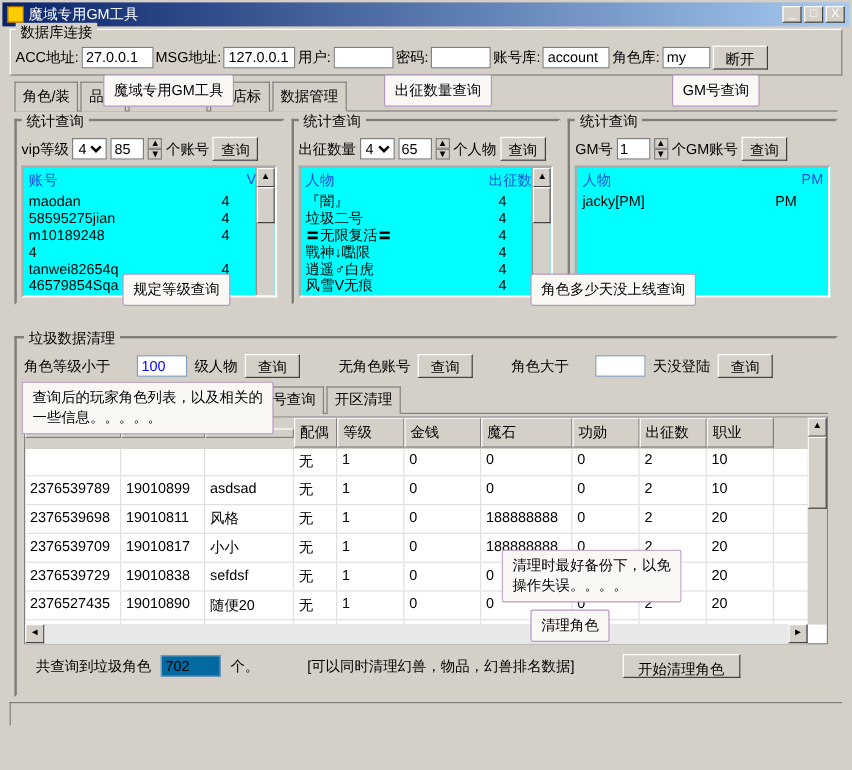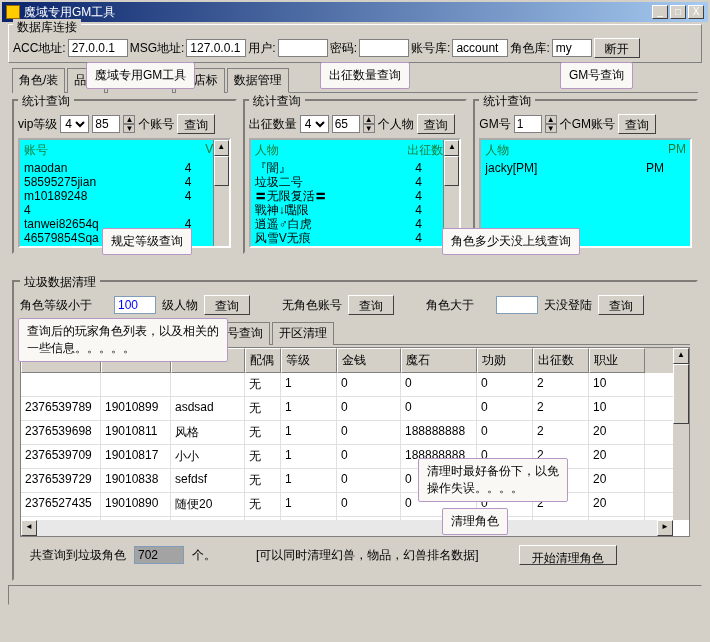--- a/index.html
+++ b/index.html
@@ -24,52 +24,52 @@
 .panel-row { display: flex; gap: 6px; margin: 6px 10px 0; }
 .stat-box { border: 2px inset #d4d0c8; flex: 1; padding: 0 4px 4px; position: relative; }
 .stat-box .legend { position: relative; top: -8px; background: #d4d0c8; padding: 0 4px; }
 .stat-ctrl { display: flex; align-items: center; gap: 3px; margin-top: -4px; }
 .stat-ctrl input { border: 1px solid #808080; background: #fff; width: 28px; height: 18px; padding: 0 2px; }
 .stat-ctrl select { border: 1px solid #808080; background: #fff; height: 18px; }
 .mini-updown { display: inline-flex; flex-direction: column; }
 .mini-updown span { width: 12px; height: 9px; border: 1px solid #808080; background: #d4d0c8; font-size: 8px; line-height: 7px; text-align: center; cursor: pointer; }
 
 .list-area { background: #00ffff; border: 2px inset #fff; margin-top: 4px; height: 110px; overflow: hidden; position: relative; }
-.list-hdr { display: flex; background: #00ffff; color: #15803d; padding: 2px 4px; font-weight: normal; }
+.list-hdr { display: flex; background: #00ffff; color: #1d4ed8; padding: 2px 4px; font-weight: normal; }
 .list-hdr span:first-child { flex: 1; }
 .list-body { padding: 0 4px; }
 .list-row { display: flex; font-size: 11px; line-height: 14px; }
 .list-row span:first-child { flex: 1; }
 .list-scroll { position: absolute; right: 0; top: 0; bottom: 0; width: 16px; background: #d4d0c8; border-left: 1px solid #808080; }
 .sb-btn { width: 100%; height: 16px; background: #d4d0c8; border: 1px solid #fff; border-right-color: #404040; border-bottom-color: #404040; text-align: center; font-size: 8px; line-height: 12px; }
 .sb-thumb { width: 100%; height: 30px; background: #d4d0c8; border: 1px solid #fff; border-right-color: #404040; border-bottom-color: #404040; }
 
 .callout { position: absolute; background: #faf8f5; border: 1px solid #b697c3; padding: 4px 8px; border-radius: 2px; z-index: 10; color: #000; }
 .callout::after { content: ''; position: absolute; }
 
 .trash-box { border: 2px inset #d4d0c8; margin: 26px 10px 4px; padding: 0 6px 6px; position: relative; }
 .trash-legend { position: relative; top: -8px; background: #d4d0c8; padding: 0 4px; }
 .trash-row1 { display: flex; align-items: center; gap: 6px; margin-top: -4px; }
 .trash-row1 input { border: 1px solid #7f9db9; background: #fff; width: 42px; height: 18px; padding: 0 3px; margin-left: 16px; }
 .sub-tabs { display: flex; margin-top: 6px; border-bottom: 1px solid #808080; }
 .sub-tab { border: 1px solid #808080; border-bottom: none; padding: 2px 6px; background: #d4d0c8; margin-right: 2px; cursor: pointer; position: relative; top: 1px; }
 .sub-tab.active { border-bottom: 1px solid #d4d0c8; }
 
 .grid { border: 1px solid #808080; margin-top: 2px; background: #fff; height: 190px; overflow: hidden; position: relative; }
-.grid-hdr { display: flex; background: #d4d0c8; position: sticky; top: 0; }
+.grid-hdr { display: flex; background: #d4d0c8; position: sticky; top: 0; align-items: center; }
 .grid-hdr .gh { border: 1px solid #fff; border-right-color: #808080; border-bottom-color: #808080; padding: 3px 4px; overflow: hidden; white-space: nowrap; }
 .grid-body { }
 .grid-row { display: flex; border-bottom: 1px solid #e0e0e0; }
 .grid-row .gc { padding: 3px 4px; overflow: hidden; white-space: nowrap; border-right: 1px solid #e0e0e0; }
 .grid-hscroll { position: absolute; bottom: 0; left: 0; right: 16px; height: 16px; background: #d4d0c8; display: flex; }
 .grid-hscroll .sb-btn { width: 16px; height: 100%; }
 .grid-vscroll { position: absolute; right: 0; top: 0; bottom: 16px; width: 16px; background: #d4d0c8; }
 
 .bottom-row { display: flex; align-items: center; gap: 8px; margin: 8px 10px; }
-.bottom-row input { border: 1px solid #7f9db9; background: #a3a3a3; width: 50px; height: 18px; padding: 0 3px; }
+.bottom-row input { border: 1px solid #7f9db9; background: #0369a1; width: 50px; height: 18px; padding: 0 3px; }
 
 .footer { border: 1px inset #d4d0c8; margin: 2px 6px; height: 20px; }
 
 .c0 { width: 80px; } .c1 { width: 70px; } .c2 { width: 74px; } .c3 { width: 36px; }
 .c4 { width: 56px; } .c5 { width: 64px; } .c6 { width: 76px; } .c7 { width: 56px; }
 .c8 { width: 56px; } .c9 { width: 56px; }
 </style>
 </head>
 <body>
 

